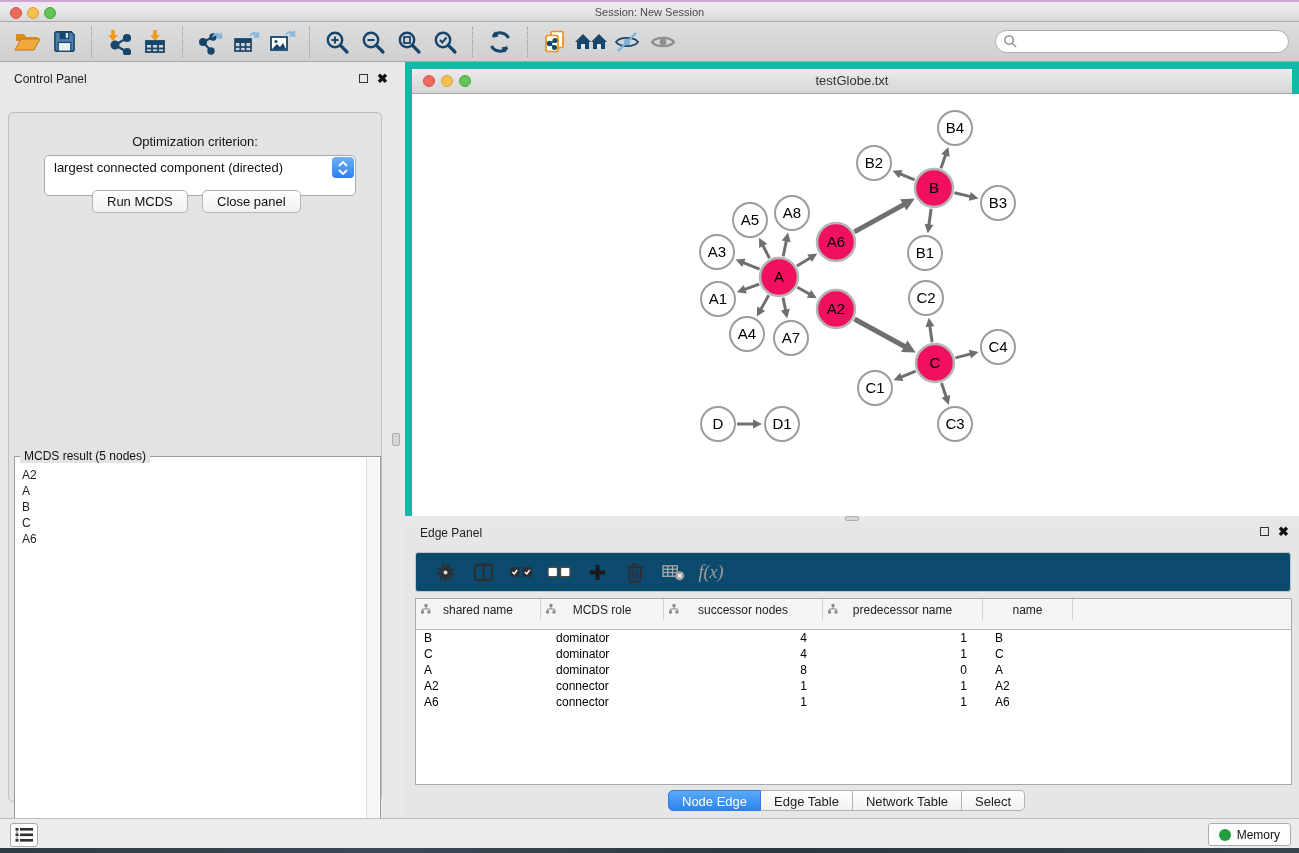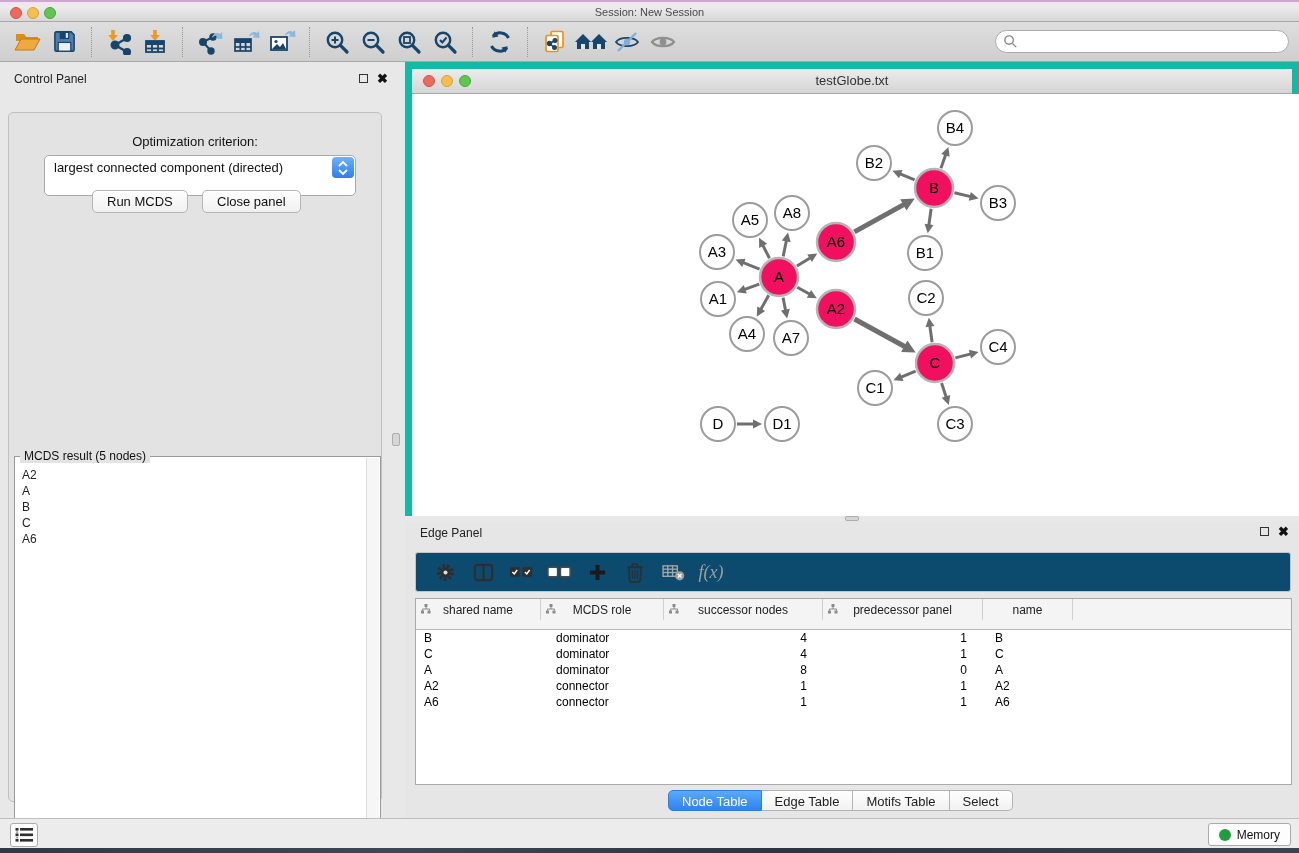--- a/index.html
+++ b/index.html
@@ -524,21 +524,21 @@
           </svg>
           <span>successor nodes</span>
         </div>
         <div class="th" style="width: 160px;">
           <svg width="10" height="10" viewBox="0 0 10 10">
             <rect x="3.5" y="0" width="3" height="3" fill="#8a8a8a"></rect>
             <rect x="0" y="6.5" width="3" height="3" fill="#8a8a8a"></rect>
             <rect x="6.5" y="6.5" width="3" height="3" fill="#8a8a8a"></rect>
             <path d="M5 3v2M1.5 6.5V5h7v1.5" stroke="#8a8a8a" fill="none"></path>
           </svg>
-          <span>predecessor panel</span>
+          <span>predecessor name</span>
         </div>
         <div class="th" style="width: 90px;">
           <span>name</span>
         </div>
       </div>
     <div id="table-body">
         <div class="trow">
           <div class="td c0" style="width: 125px;">B</div>
           <div class="td c1" style="width: 123px;">dominator</div>
           <div class="td c2 num" style="width: 159px;">4</div>
@@ -570,23 +570,23 @@
           <div class="td c0" style="width: 125px;">A6</div>
           <div class="td c1" style="width: 123px;">connector</div>
           <div class="td c2 num" style="width: 159px;">1</div>
           <div class="td c3 num" style="width: 160px;">1</div>
           <div class="td c4" style="width: 90px;">A6</div>
         </div>
       </div>
   </div>
 
   <div id="tp-tabs" class="seg-tabs">
-      <span class="seg-tab active">Node Table</span>
+      <span class="seg-tab active">Node Edge</span>
       <span class="seg-tab">Edge Table</span>
-      <span class="seg-tab">Motifs Table</span>
+      <span class="seg-tab">Network Table</span>
       <span class="seg-tab">Select</span>
     </div>
 </div>
 
 <div id="statusbar" class="abs">
   <span id="status-left-btn">
       <svg width="22" height="18" viewBox="0 0 22 18">
         <g fill="#2e2e2e">
           <rect x="7" y="2" width="13" height="2.6"></rect>
           <rect x="7" y="7.5" width="13" height="2.6"></rect>

